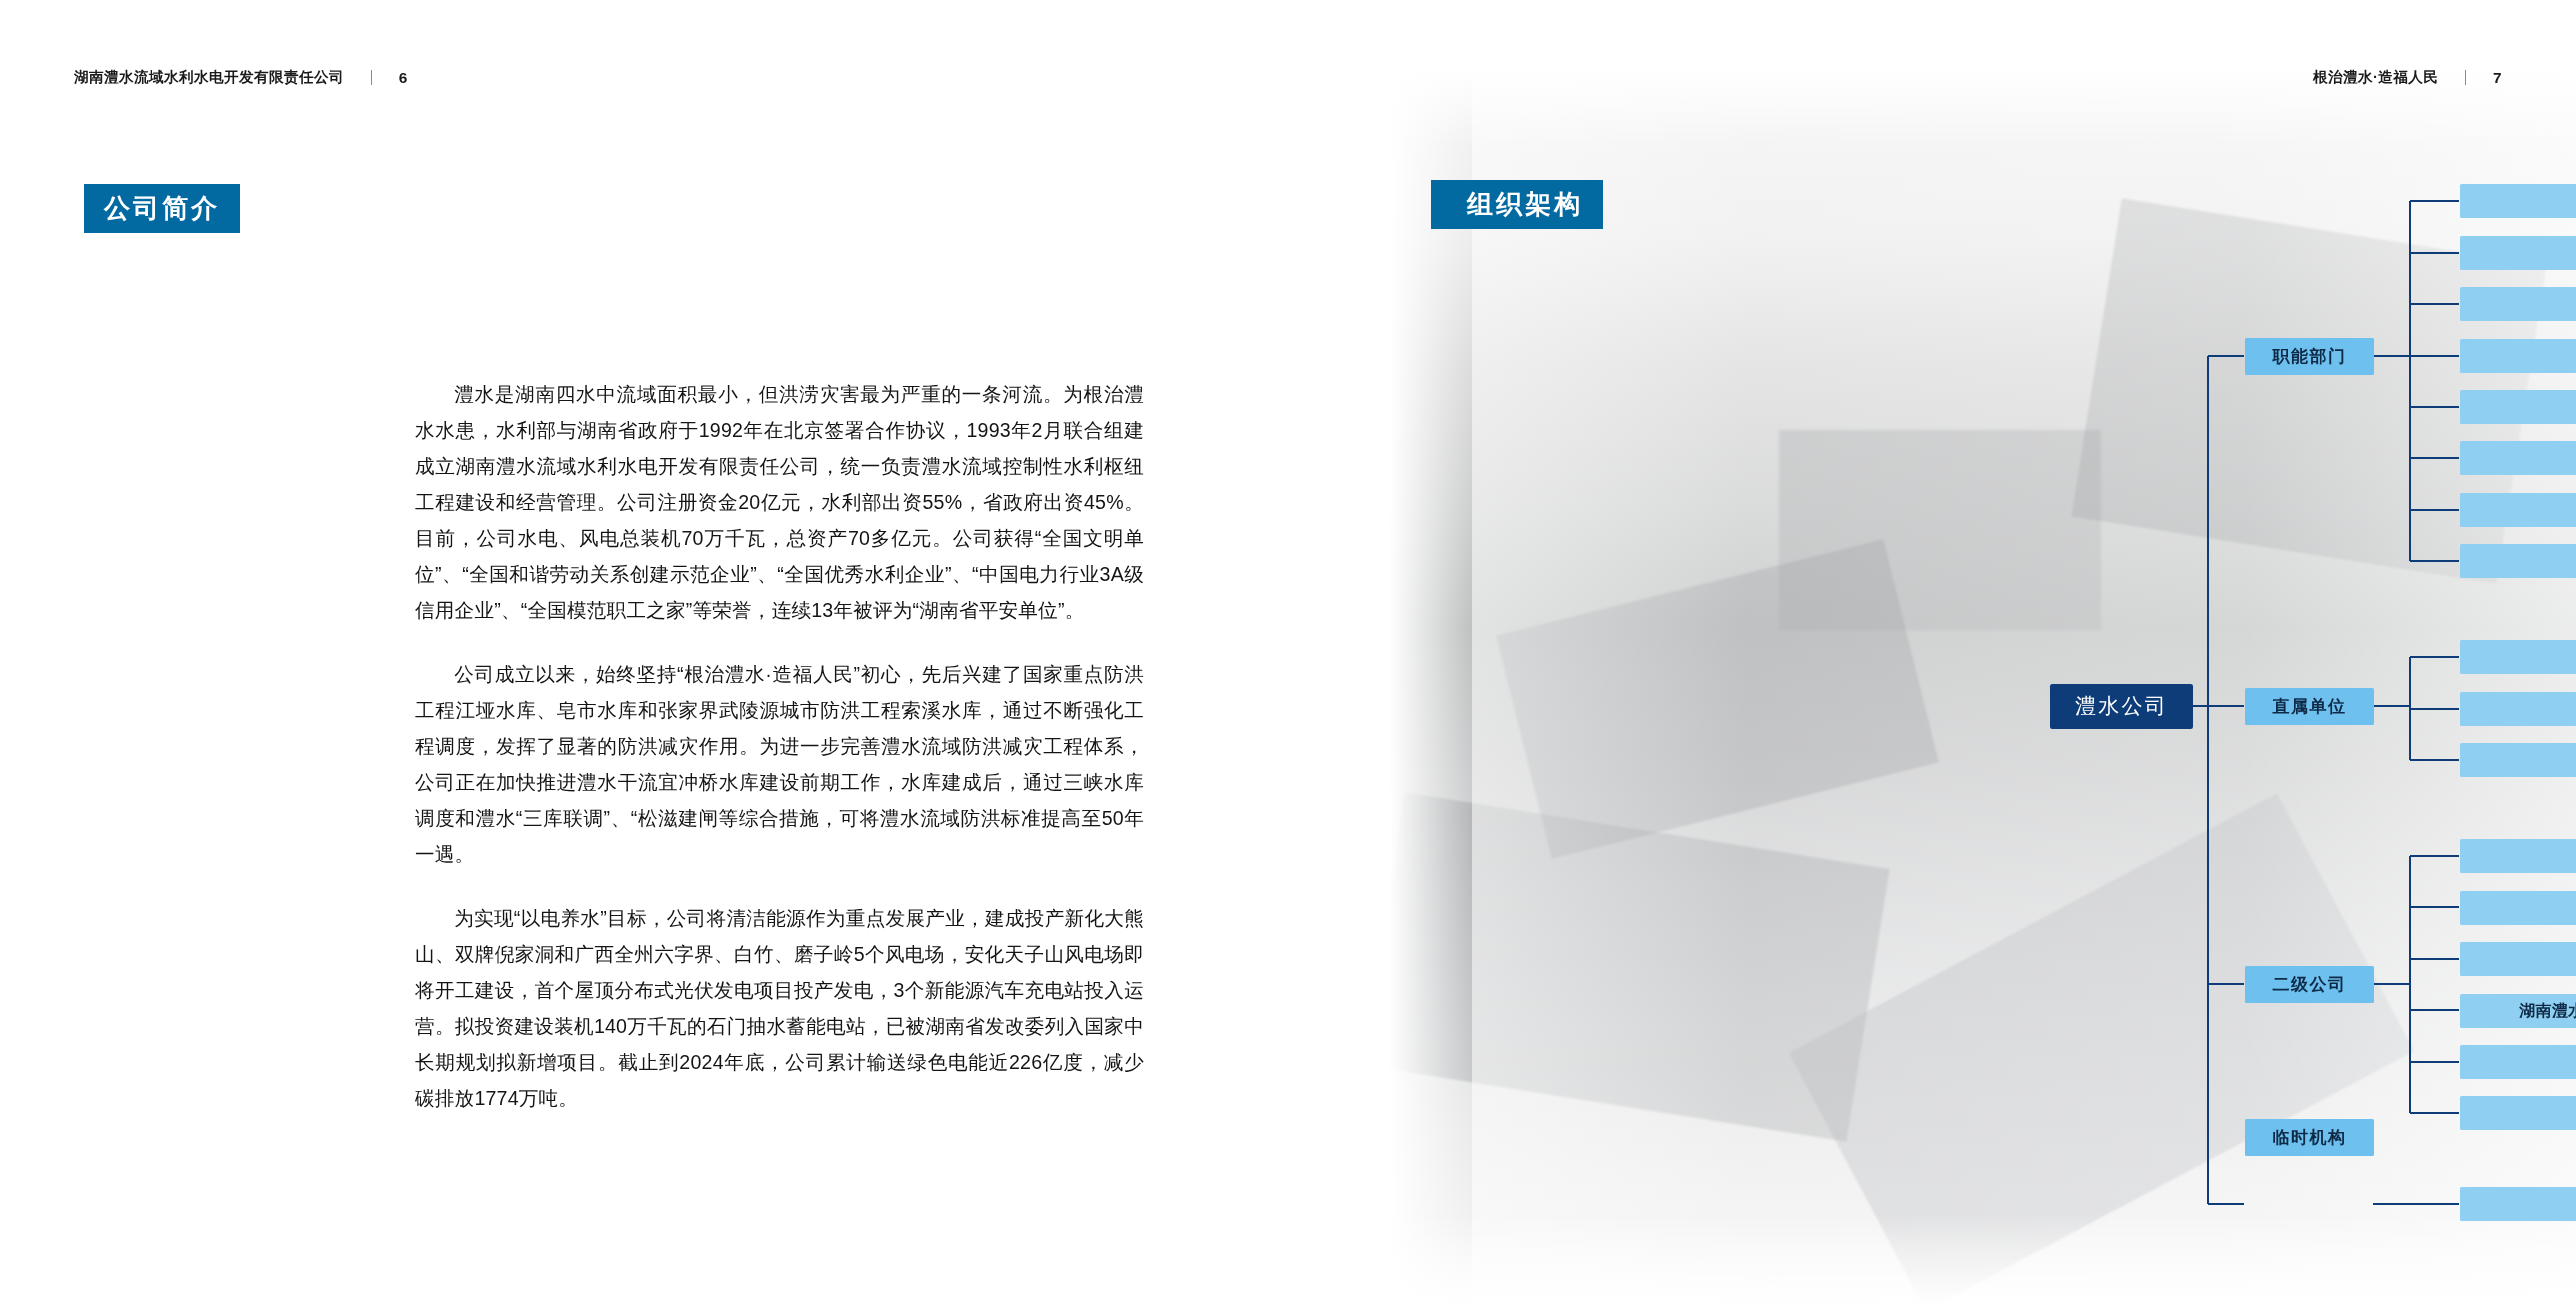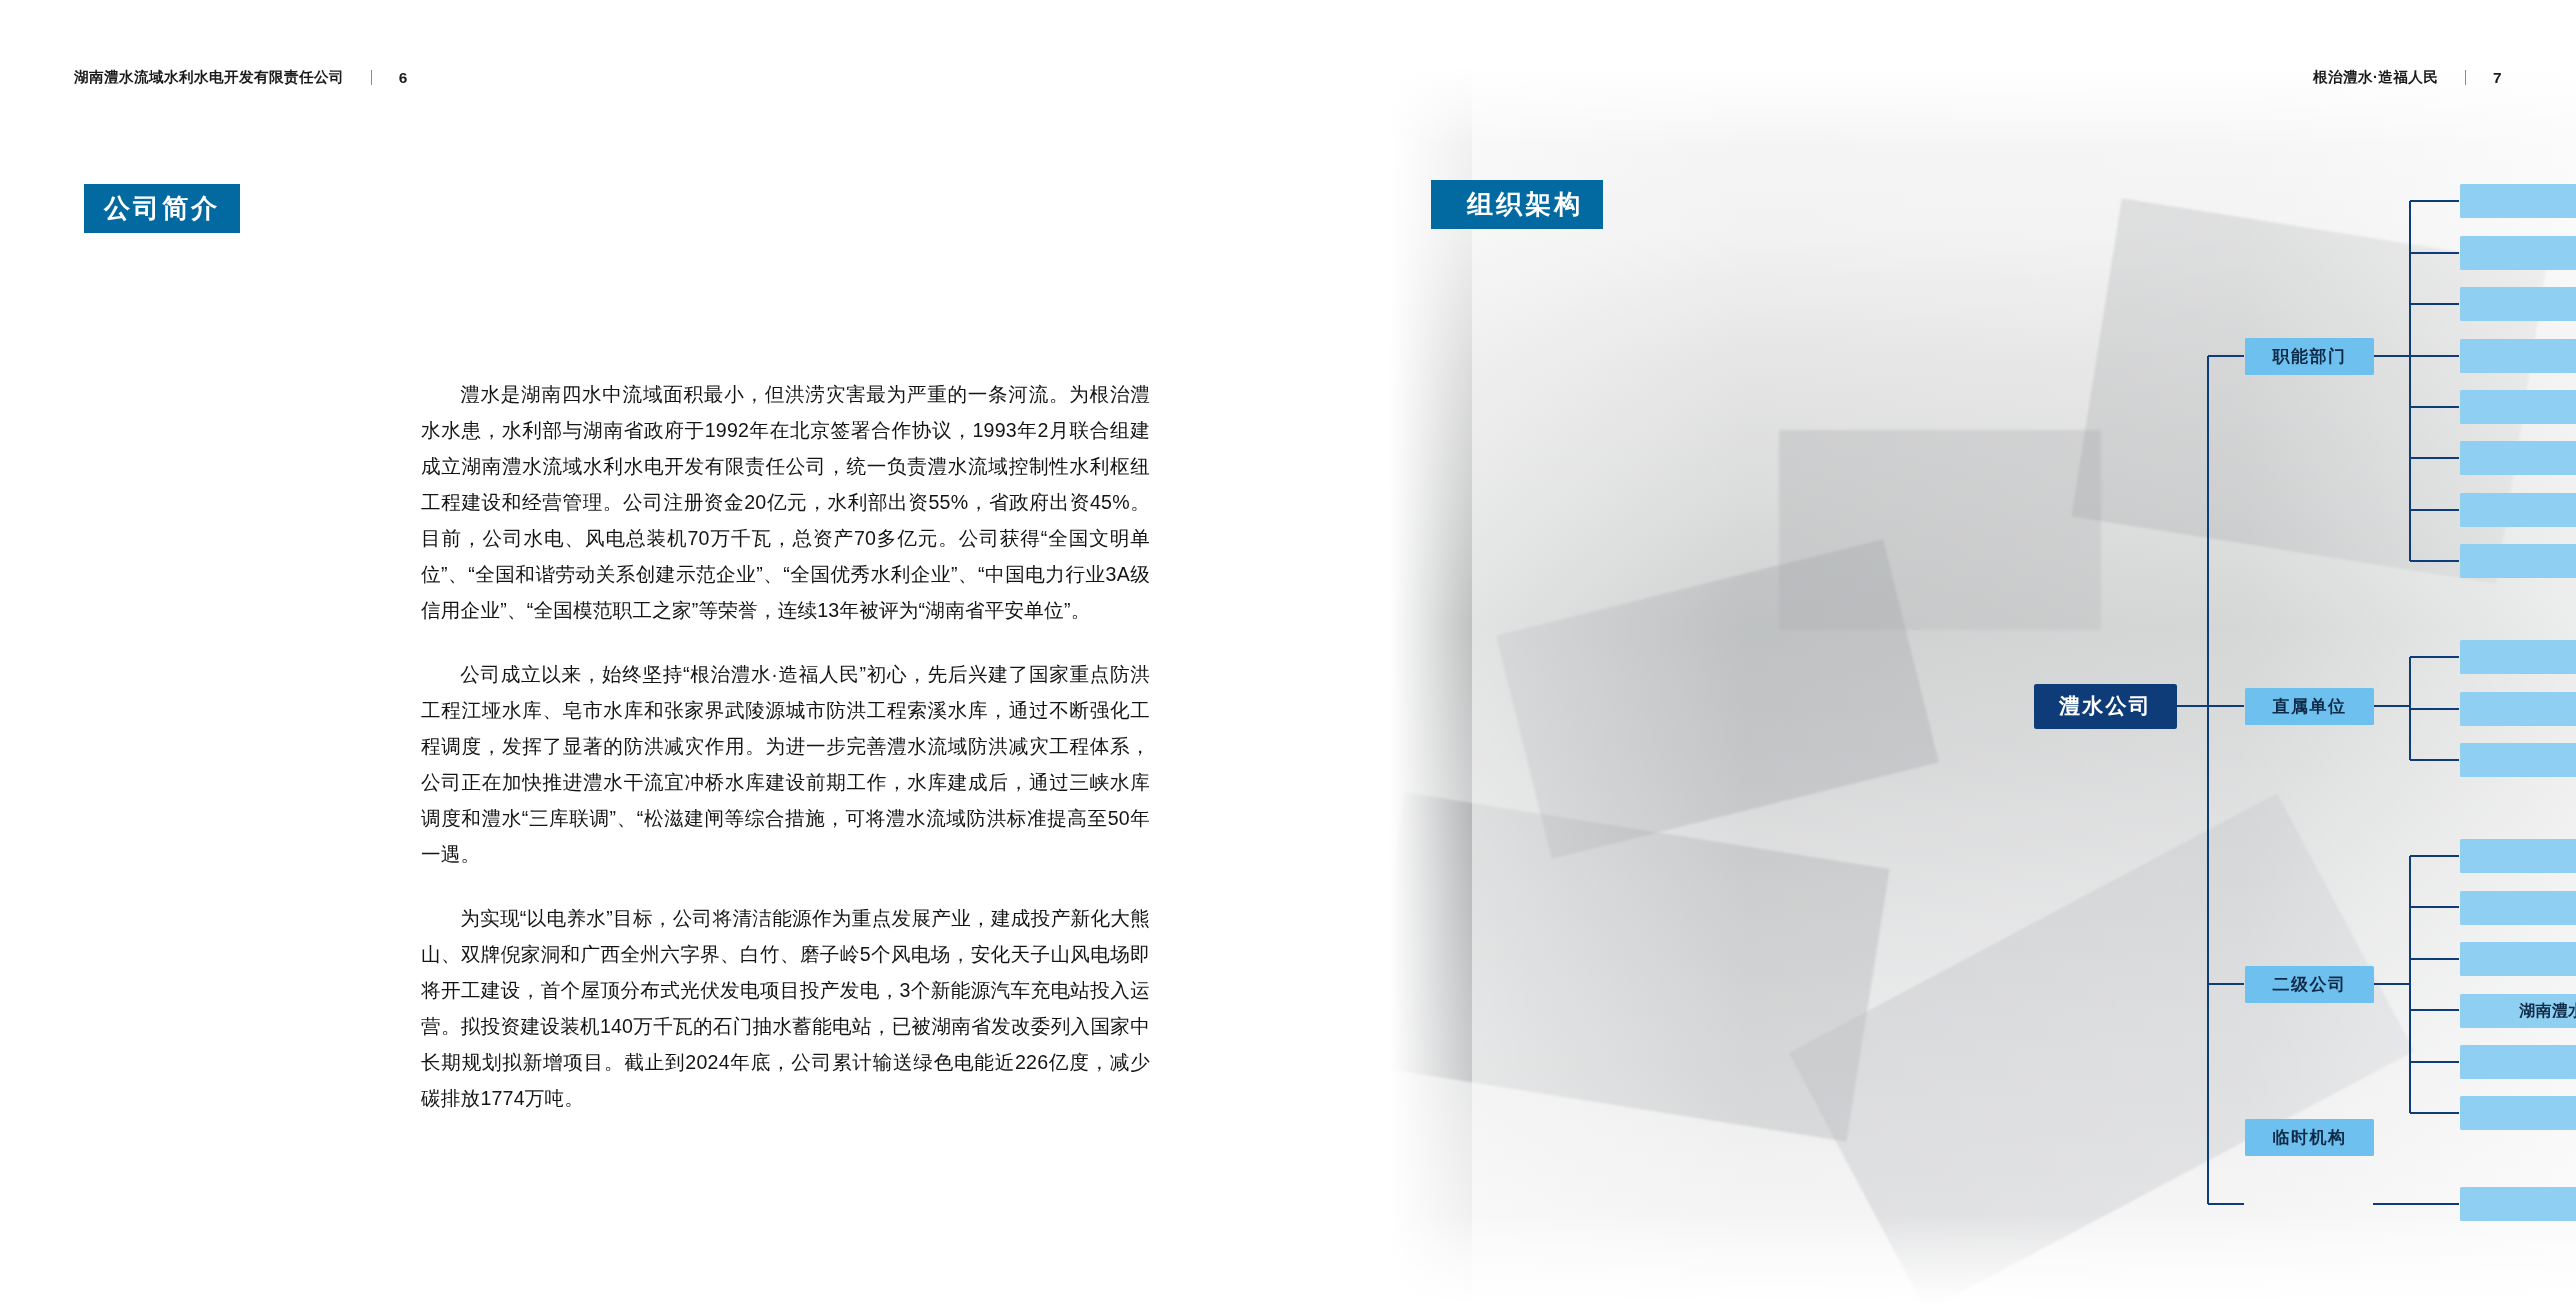--- a/index.html
+++ b/index.html
@@ -73,21 +73,20 @@
   .bodycopy {
     position: absolute;
     left: 415px;
     top: 376px;
     width: 729px;
     color: #141414;
     font-size: 19.6px;
     line-height: 36px;
     text-align: justify;
     letter-spacing: 0.2px;
-    margin-left: 6px;
   }
   .bodycopy p {
     margin: 0 0 28px 0;
     text-indent: 2em;
   }
   .bodycopy p:last-child { margin-bottom: 0; }
 
   
   .photo-bg {
     position: absolute;
@@ -162,25 +161,26 @@
     align-items: center;
     justify-content: center;
     text-align: center;
     line-height: 1.15;
     color: #10263f;
   }
   .node-root {
     background: #0d3c78;
     color: #ffffff;
     font-size: 21px;
-    font-weight: 700;
+    font-weight: 400;
     letter-spacing: 2.3px;
     width: 143px;
     height: 45px;
     border-radius: 2.3px;
+    margin-left: 16px;
   }
   .node-group {
     background: #6ec1ef;
     color: #0e2a47;
     font-size: 17px;
     font-weight: 700;
     letter-spacing: 1.5px;
     width: 129px;
     height: 37px;
     border-radius: 1.5px;

